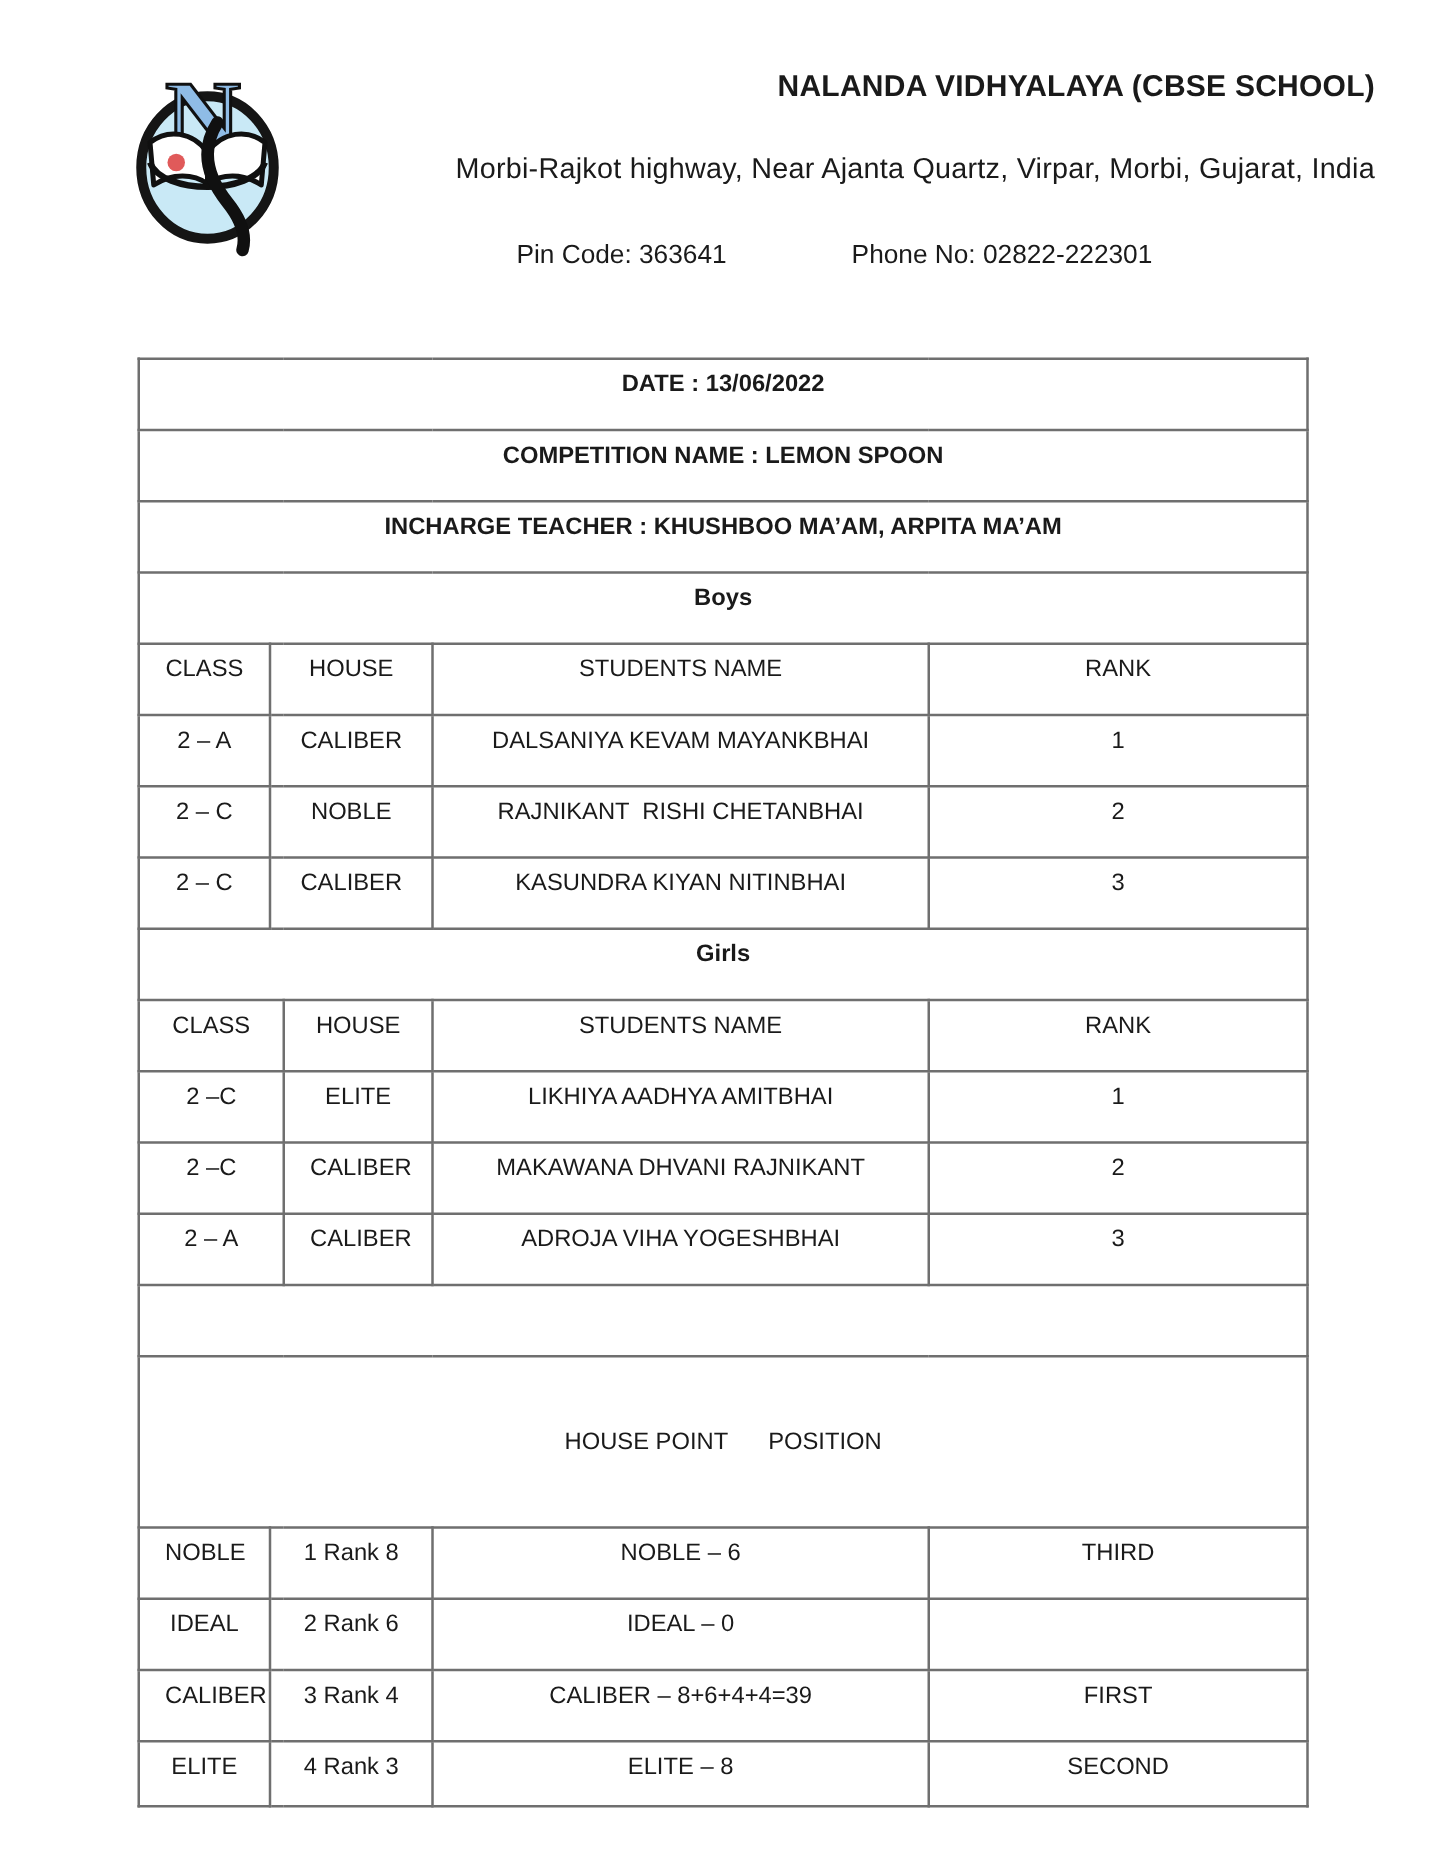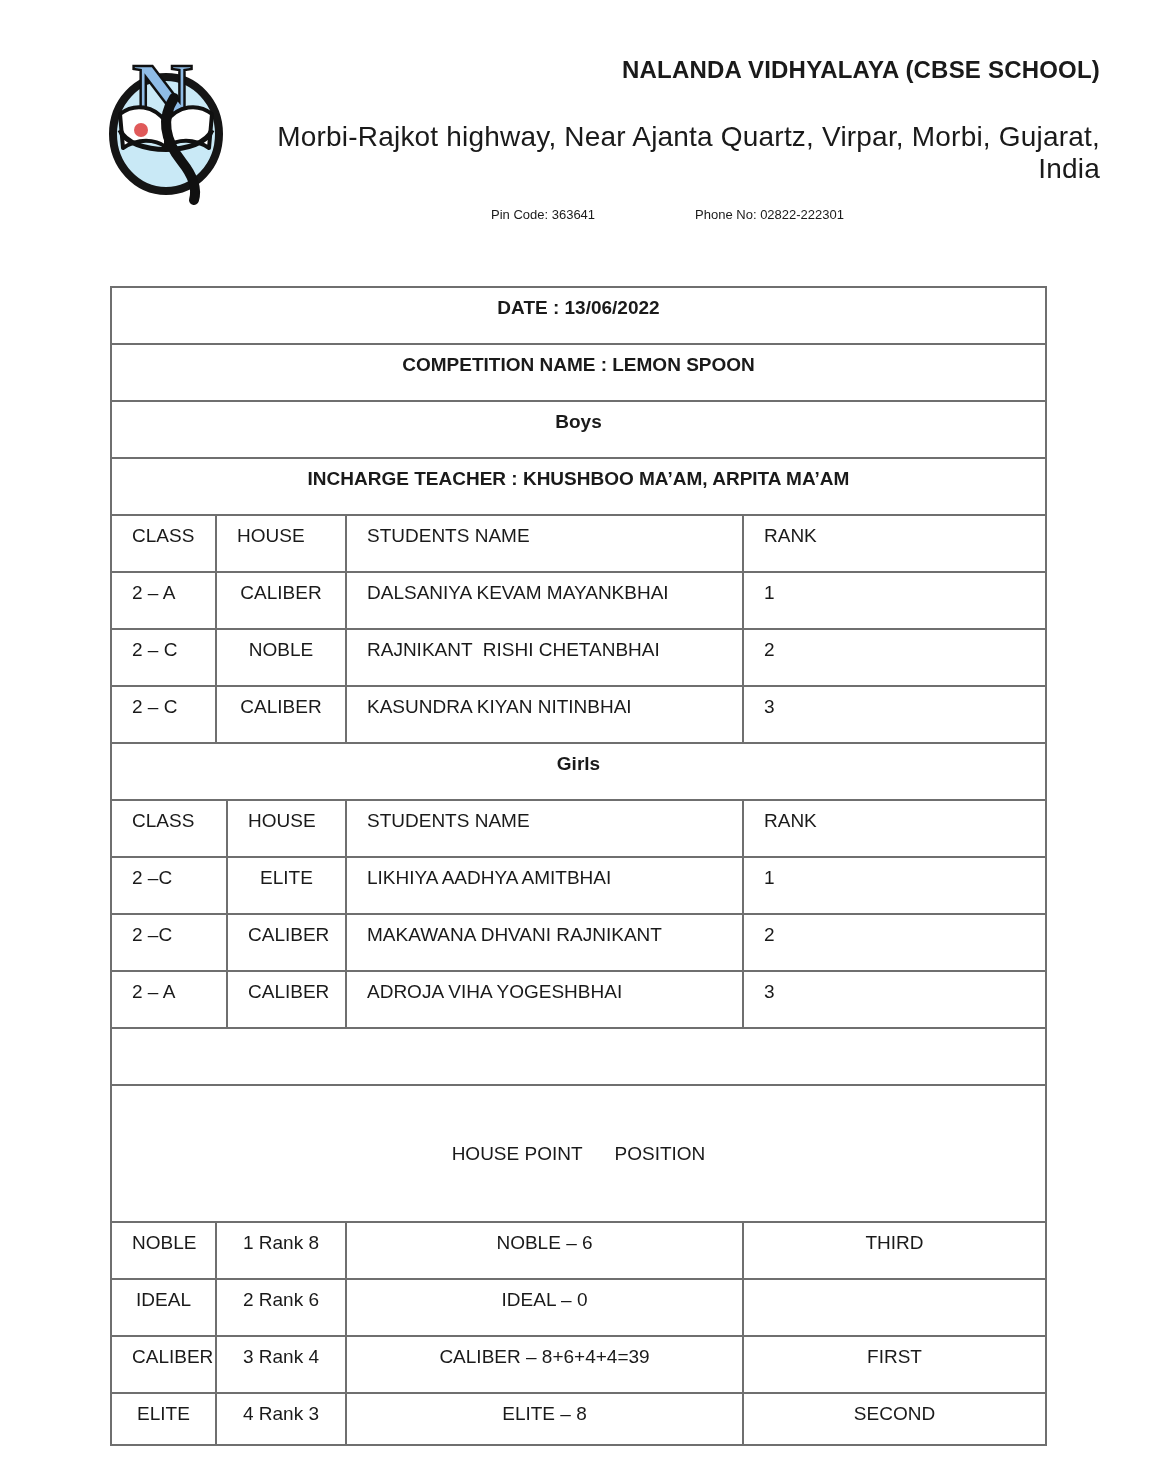--- a/index.html
+++ b/index.html
@@ -23,29 +23,29 @@
     top: 56px;
     text-align: right;
   }
   .school-name {
     font-size: 24px;
     font-weight: bold;
     letter-spacing: 0.2px;
     margin-bottom: 37px;
   }
   .school-address {
-    font-size: 28px;
-    margin-bottom: 22px;
+    font-size: 23px;
+    margin-bottom: 44px;
     letter-spacing: 0.2px;
   }
   .contact-line {
     display: flex;
     justify-content: center;
     gap: 100px;
-    font-size: 13px;
+    font-size: 21px;
   }
 
   
   .main-table {
     border-collapse: collapse;
     table-layout: fixed;
     width: 935px;
     margin-left: 110px;
     font-size: 19px;
     color: #1a1a1a;
@@ -55,21 +55,21 @@
     vertical-align: top;
     padding: 8px 20px;
     height: 57px;
     white-space: pre-wrap;
     overflow: hidden;
     line-height: 1.25;
   }
   tr.short td { height: 52px; }
   .b  { font-weight: bold; }
   .ac { text-align: center; }
-  .al { text-align: left; }
+  .al { text-align: center; }
   .hp-head { display: flex; justify-content: center; gap: 32px; }
 </style>
 </head>
 <body>
 
 <div class="page">
 
   <div class="doc-header">
     <div class="logo-wrap">
       <svg width="130" height="168" viewBox="0 0 130 168">
@@ -102,25 +102,25 @@
     </colgroup>
 
     <tbody>
         <tr>
           <td colspan="5" class="b ac">DATE : 13/06/2022</td>
         </tr>
     <tr>
           <td colspan="5" class="b ac">COMPETITION NAME : LEMON SPOON</td>
         </tr>
     <tr>
+          <td colspan="5" class="b ac">INCHARGE TEACHER : KHUSHBOO MA’AM, ARPITA MA’AM</td>
+        </tr>
+
+    <tr>
           <td colspan="5" class="b ac">Boys</td>
-        </tr>
-
-    <tr>
-          <td colspan="5" class="b ac">INCHARGE TEACHER : KHUSHBOO MA’AM, ARPITA MA’AM</td>
         </tr>
     <tr>
       <td class="al">CLASS</td>
       <td colspan="2" class="al">HOUSE</td>
       <td class="al">STUDENTS NAME</td>
       <td class="al">RANK</td>
     </tr>
     <tr>
       <td class="al">2 – A</td>
       <td colspan="2" class="ac">CALIBER</td>

